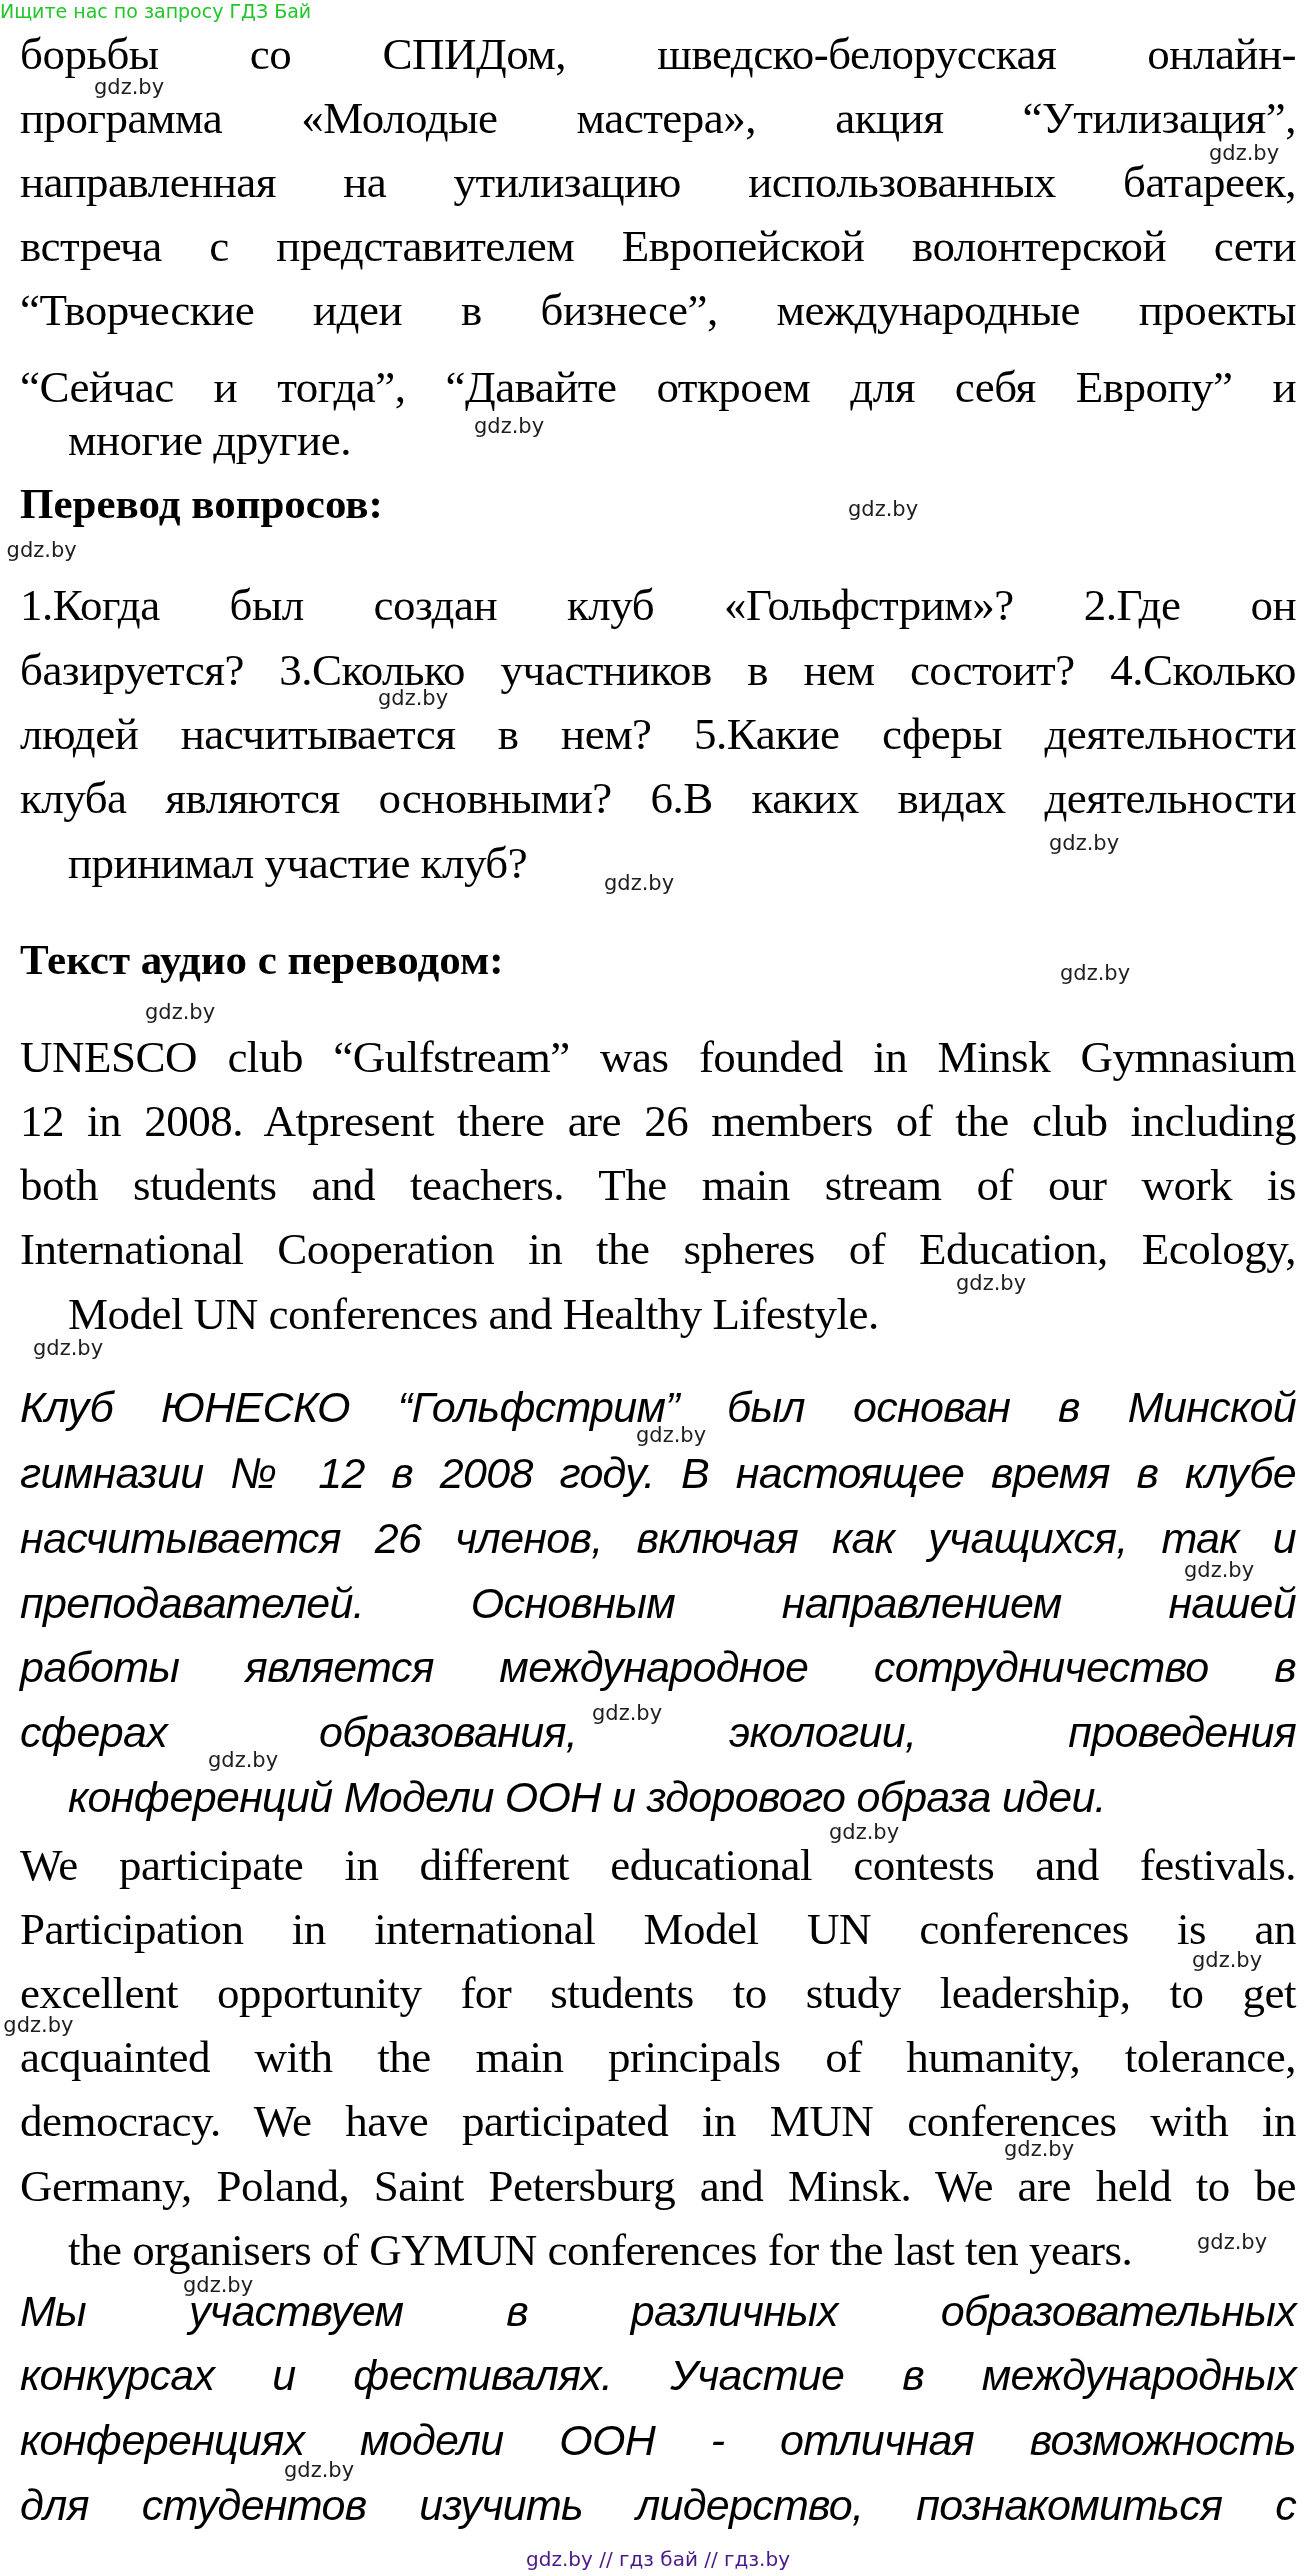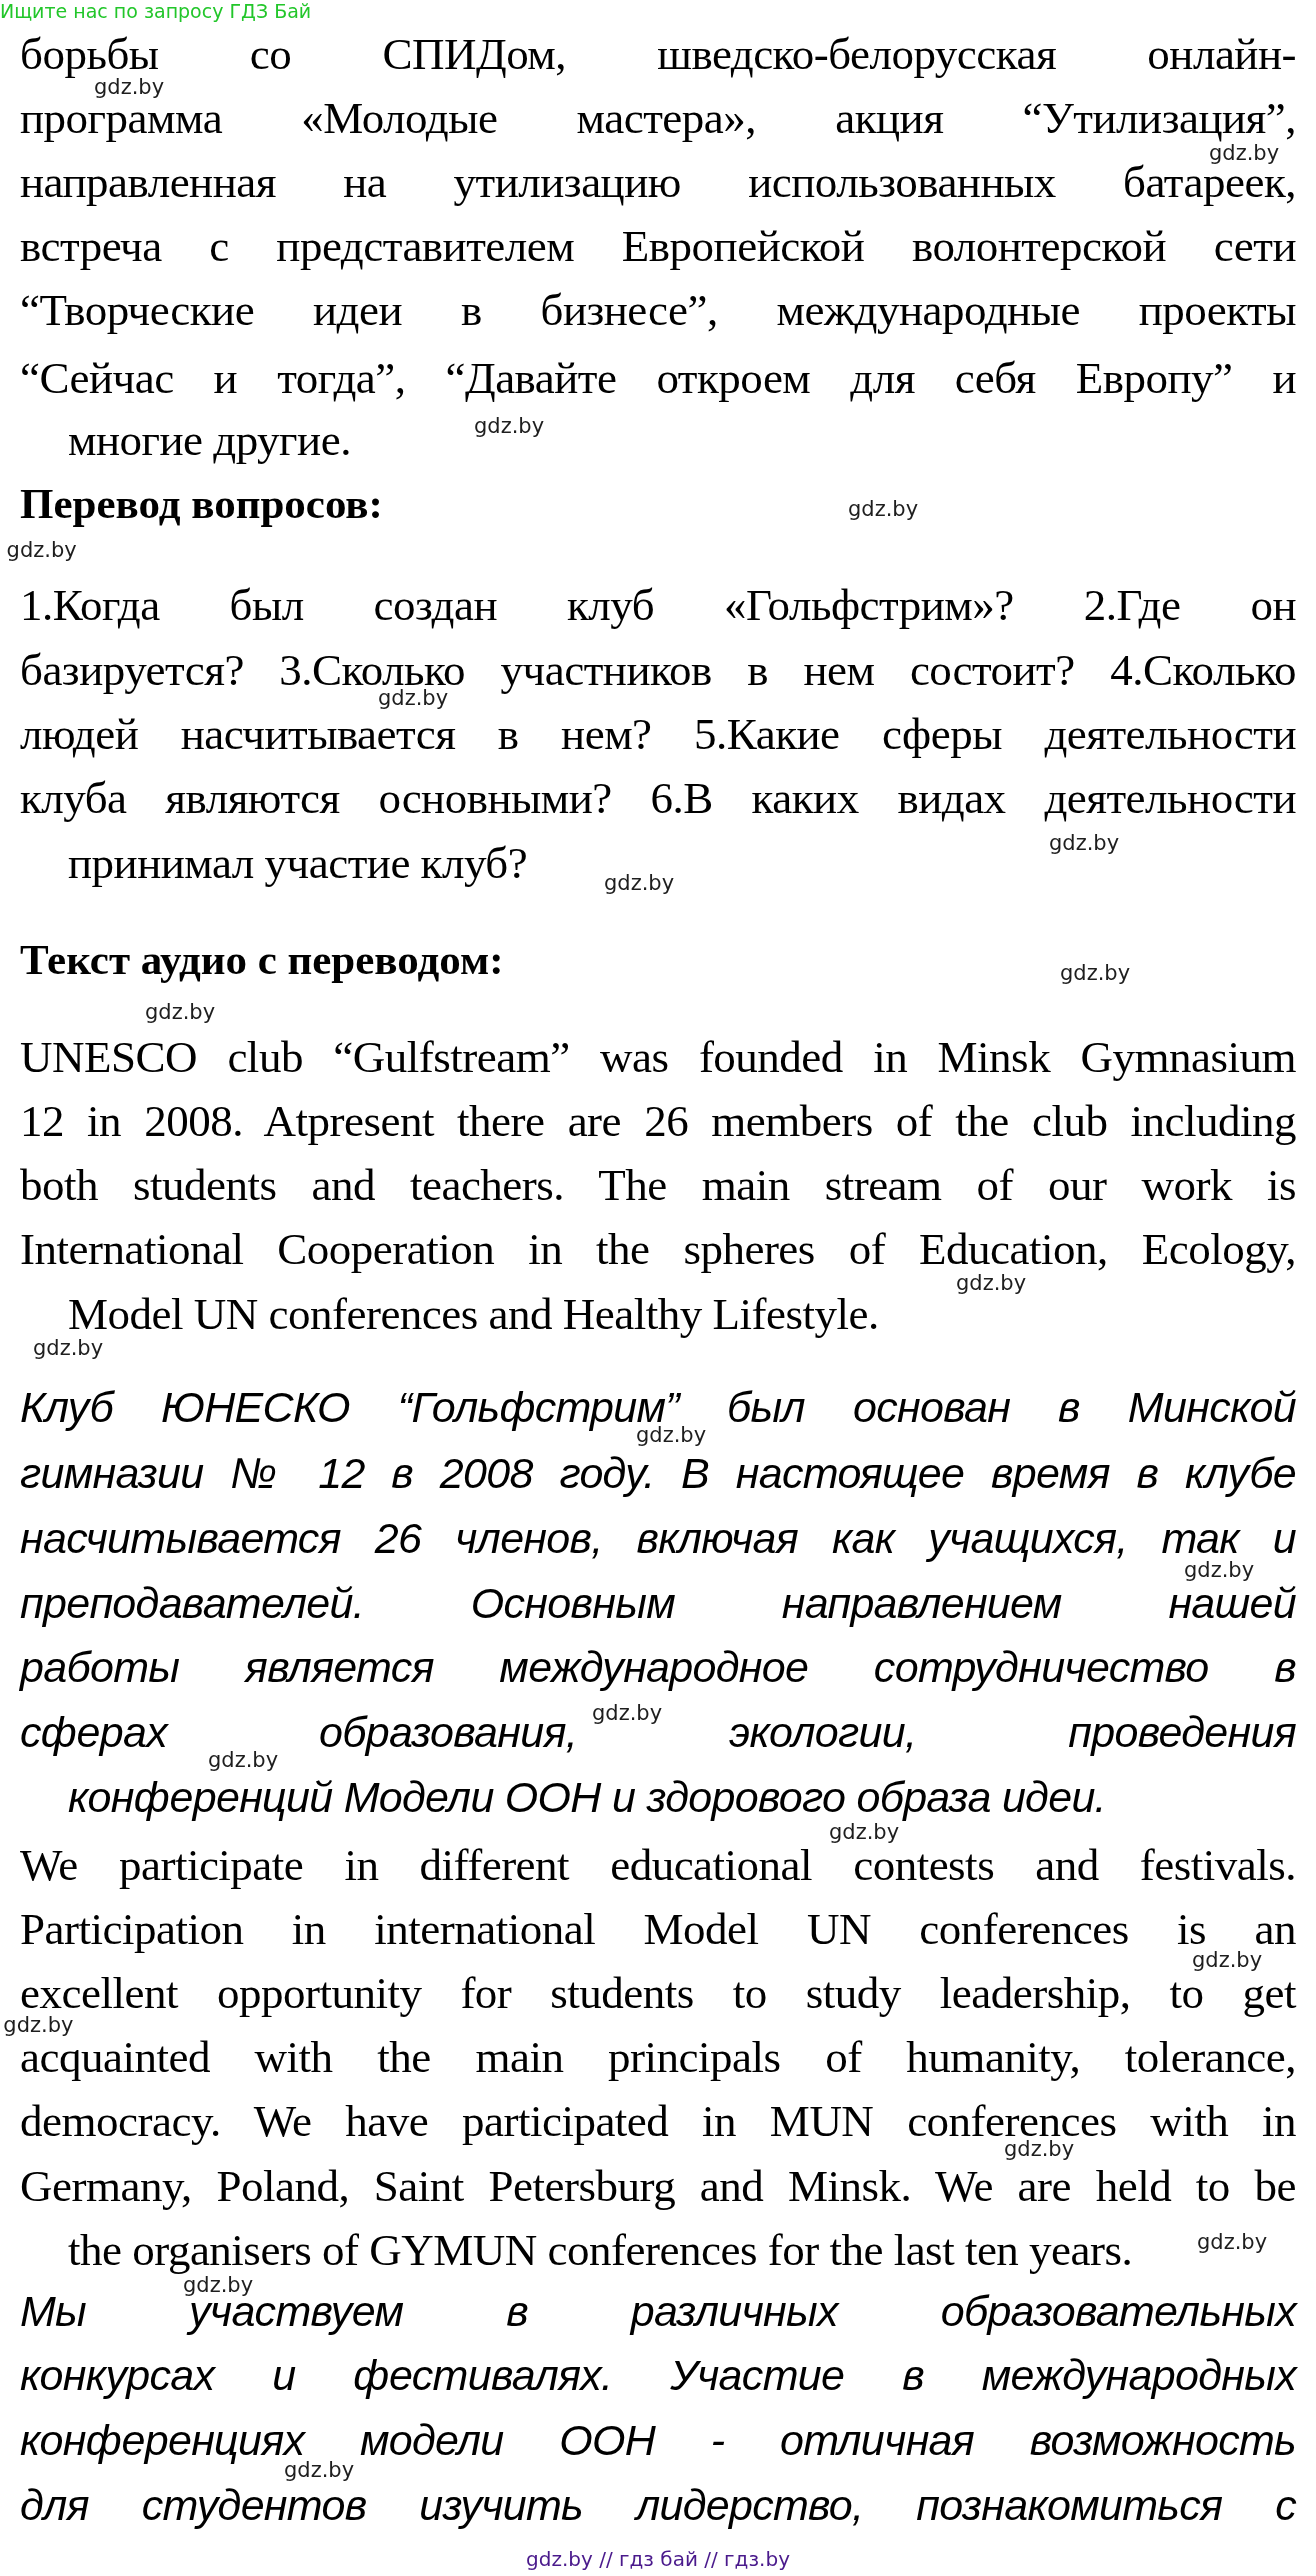--- a/index.html
+++ b/index.html
@@ -17,21 +17,21 @@
 <body>
 
 <div class="hdr">Ищите нас по запросу ГДЗ Бай</div>
 
 <div>
   <div class="ln serif" style="top:22.4px">борьбы со СПИДом, шведско-белорусская онлайн-</div>
   <div class="ln serif" style="top:86px">программа «Молодые мастера», акция “Утилизация”,</div>
   <div class="ln serif" style="top:150px">направленная на утилизацию использованных батареек,</div>
   <div class="ln serif" style="top:214px">встреча с представителем Европейской волонтерской сети</div>
   <div class="ln serif" style="top:278px">“Творческие идеи в бизнесе”, международные проекты</div>
-  <div class="ln serif" style="top:346px">“Сейчас и тогда”, “Давайте откроем для себя Европу” и</div>
+  <div class="ln serif" style="top:355px">“Сейчас и тогда”, “Давайте откроем для себя Европу” и</div>
   <div class="ln serif last" style="top:408px">многие другие.</div>
 </div>
 
 <div class="head" style="top:471px">Перевод вопросов:</div>
 
 <div>
   <div class="ln serif" style="top:573px">1.Когда был создан клуб «Гольфстрим»? 2.Где он</div>
   <div class="ln serif" style="top:638px">базируется? 3.Сколько участников в нем состоит? 4.Сколько</div>
   <div class="ln serif" style="top:702px">людей насчитывается в нем? 5.Какие сферы деятельности</div>
   <div class="ln serif" style="top:766px">клуба являются основными? 6.В каких видах деятельности</div>

